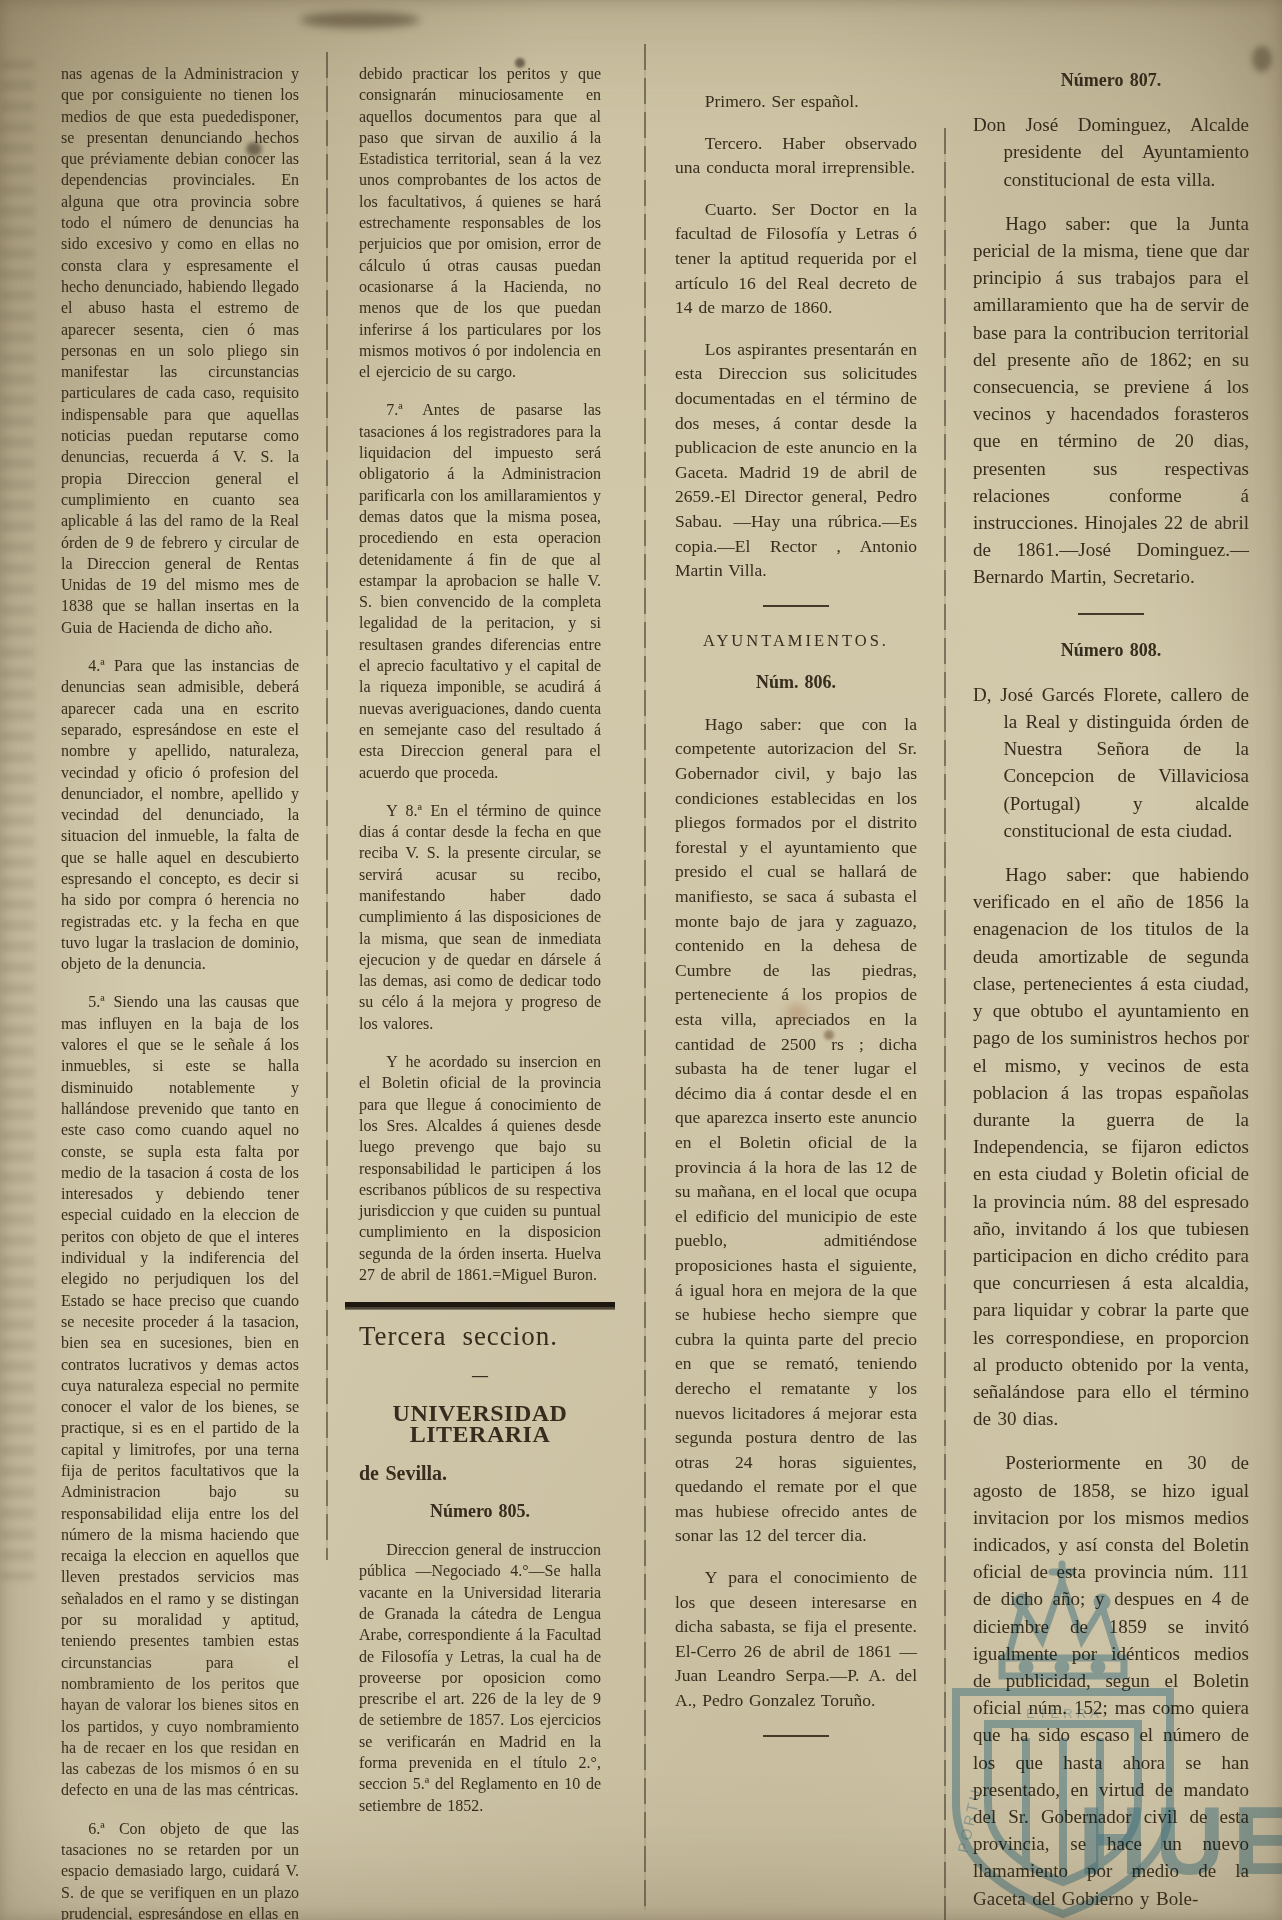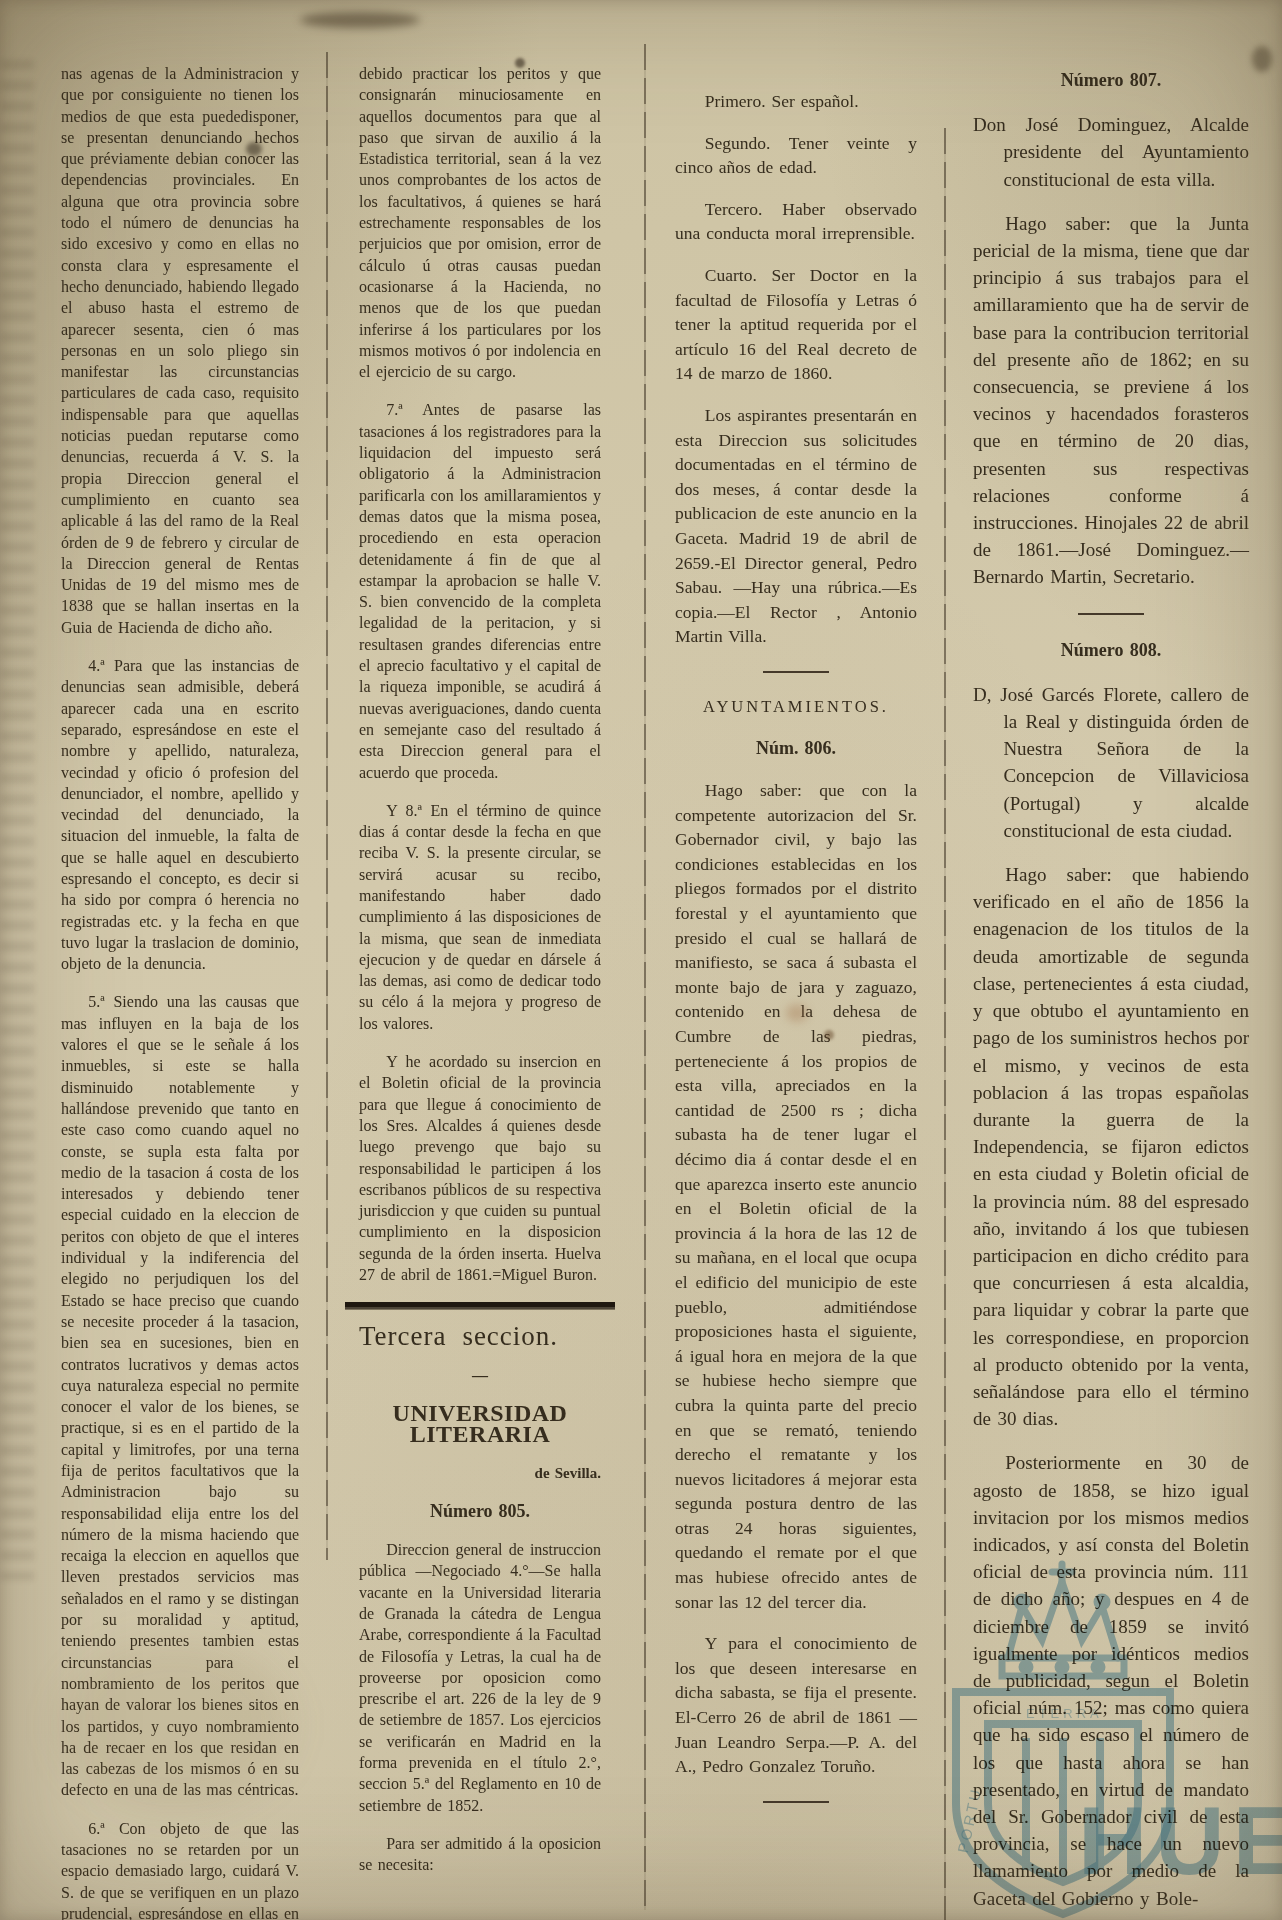--- a/index.html
+++ b/index.html
@@ -23,21 +23,21 @@
   .c4{left:956px;width:310px;top:50px;font-size:19px;line-height:27.2px;}
   .col p{margin:17px;}
   .cont{text-indent:0;}
   .ind{text-indent:1.7em;}
   .hang{padding-left:1.6em;text-indent:-1.6em;}
   .h-section{text-align:left;font-weight:normal;font-size:27px;letter-spacing:1px;
              margin:20px 0 0;text-indent:0;word-spacing:.3em;}
   .dash{text-align:center;text-indent:0;margin:4px 0 0;font-weight:bold;}
   .h-univ{text-align:center;font-weight:bold;font-size:24px;letter-spacing:.5px;
           margin:44px 0 0;text-indent:0;}
-  .h-sub{text-align:right;font-weight:bold;font-size:15px;margin:0;text-indent:0;}
+  .h-sub{text-align:left;font-weight:bold;font-size:20px;margin:0;text-indent:0;}
   .h-num{text-align:center;font-weight:bold;font-size:18px;margin:24px 0 20px;text-indent:0;}
   .h-caps{text-align:center;font-size:16.5px;letter-spacing:3px;margin:26px 0 4px;text-indent:0;}
   .rule-thick{height:7px;background:#1f1810;margin:16px 3px 8px;
               box-shadow:0 1px 0 rgba(40,30,18,.5), inset 0 -2px 0 rgba(210,200,170,.25);}
   .rule-short{width:66px;height:2px;background:#45392a;margin:22px auto;}
   
   .vline{position:absolute;width:2px;z-index:1;
     background:repeating-linear-gradient(to bottom,
       rgba(58,47,32,.55) 0 26px, rgba(58,47,32,.12) 26px 34px);}
   #vl1{left:326px;top:52px;height:1508px;}
@@ -68,25 +68,23 @@
     <p class="ind">7.ª Antes de pasarse las tasaciones á los registradores para la liquidacion del impuesto será obligatorio á la Administracion parificarla con los amillaramientos y demas datos que la misma posea, procediendo en esta operacion detenidamente á fin de que al estampar la aprobacion se halle V. S. bien convencido de la completa legalidad de la peritacion, y si resultasen grandes diferencias entre el aprecio facultativo y el capital de la riqueza imponible, se acudirá á nuevas averiguaciones, dando cuenta en semejante caso del resultado á esta Direccion general para el acuerdo que proceda.</p>
     <p class="ind">Y 8.ª En el término de quince dias á contar desde la fecha en que reciba V. S. la presente circular, se servirá acusar su recibo, manifestando haber dado cumplimiento á las disposiciones de la misma, que sean de inmediata ejecucion y de quedar en dársele á las demas, asi como de dedicar todo su célo á la mejora y progreso de los valores.</p>
     <p class="ind">Y he acordado su insercion en el Boletin oficial de la provincia para que llegue á conocimiento de los Sres. Alcaldes á quienes desde luego prevengo que bajo su responsabilidad le participen á los escribanos públicos de su respectiva jurisdiccion y que cuiden su puntual cumplimiento en la disposicion segunda de la órden inserta. Huelva 27 de abril de 1861.=Miguel Buron.</p>
     <div class="rule-thick"></div>
     <p class="h-section">Tercera seccion.</p>
     <p class="dash">—</p>
     <p class="h-univ">UNIVERSIDAD LITERARIA</p>
     <p class="h-sub">de Sevilla.</p>
     <p class="h-num">Número 805.</p>
     <p class="ind">Direccion general de instruccion pública —Negociado 4.°—Se halla vacante en la Universidad literaria de Granada la cátedra de Lengua Arabe, correspondiente á la Facultad de Filosofía y Letras, la cual ha de proveerse por oposicion como prescribe el art. 226 de la ley de 9 de setiembre de 1857. Los ejercicios se verificarán en Madrid en la forma prevenida en el título 2.°, seccion 5.ª del Reglamento en 10 de setiembre de 1852.</p>
-    <p class="ind">Para ser admitido á la oposicion se necesita:</p>
   </div>
 <div class="col c3">
     <p class="ind">Primero. Ser español.</p>
-    <p class="ind">Segundo. Tener veinte y cinco años de edad.</p>
     <p class="ind">Tercero. Haber observado una conducta moral irreprensible.</p>
     <p class="ind">Cuarto. Ser Doctor en la facultad de Filosofía y Letras ó tener la aptitud requerida por el artículo 16 del Real decreto de 14 de marzo de 1860.</p>
     <p class="ind">Los aspirantes presentarán en esta Direccion sus solicitudes documentadas en el término de dos meses, á contar desde la publicacion de este anuncio en la Gaceta. Madrid 19 de abril de 2659.-El Director general, Pedro Sabau. —Hay una rúbrica.—Es copia.—El Rector , Antonio Martin Villa.</p>
     <div class="rule-short"></div>
     <p class="h-caps">AYUNTAMIENTOS.</p>
     <p class="h-num">Núm. 806.</p>
     <p class="ind">Hago saber: que con la competente autorizacion del Sr. Gobernador civil, y bajo las condiciones establecidas en los pliegos formados por el distrito forestal y el ayuntamiento que presido el cual se hallará de manifiesto, se saca á subasta el monte bajo de jara y zaguazo, contenido en la dehesa de Cumbre de las piedras, perteneciente á los propios de esta villa, apreciados en la cantidad de 2500 rs ; dicha subasta ha de tener lugar el décimo dia á contar desde el en que aparezca inserto este anuncio en el Boletin oficial de la provincia á la hora de las 12 de su mañana, en el local que ocupa el edificio del municipio de este pueblo, admitiéndose proposiciones hasta el siguiente, á igual hora en mejora de la que se hubiese hecho siempre que cubra la quinta parte del precio en que se remató, teniendo derecho el rematante y los nuevos licitadores á mejorar esta segunda postura dentro de las otras 24 horas siguientes, quedando el remate por el que mas hubiese ofrecido antes de sonar las 12 del tercer dia.</p>
     <p class="ind">Y para el conocimiento de los que deseen interesarse en dicha sabasta, se fija el presente. El-Cerro 26 de abril de 1861 —Juan Leandro Serpa.—P. A. del A., Pedro Gonzalez Toruño.</p>
     <div class="rule-short"></div>
   </div>

